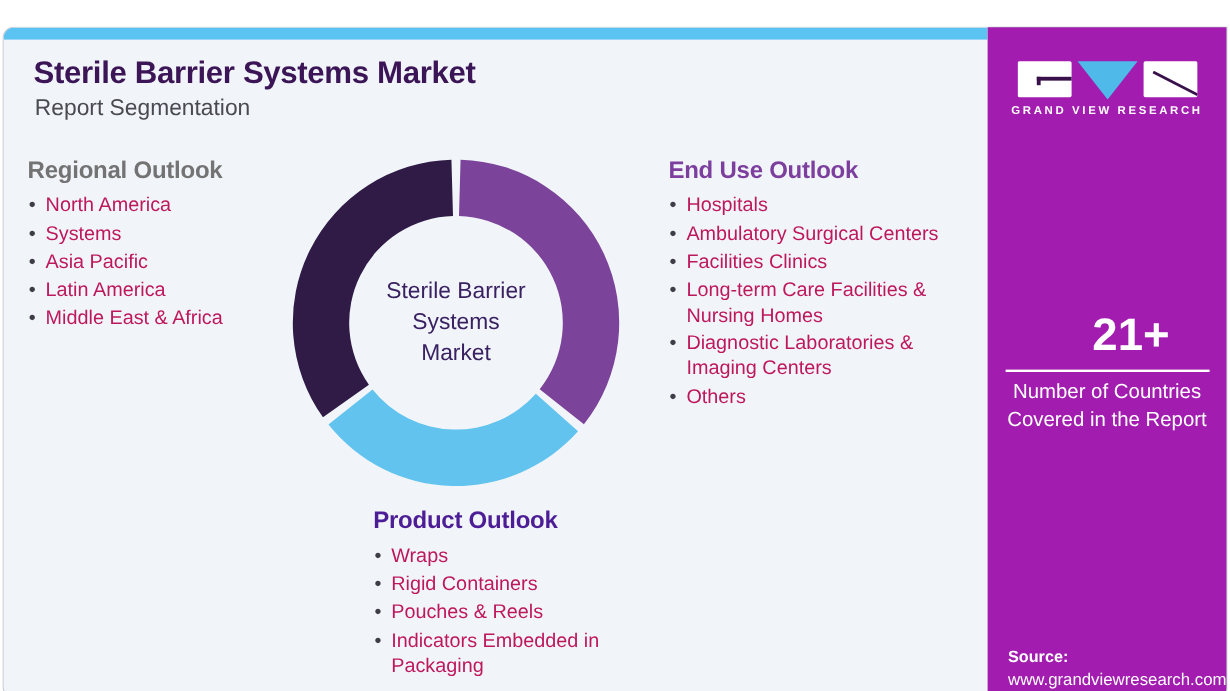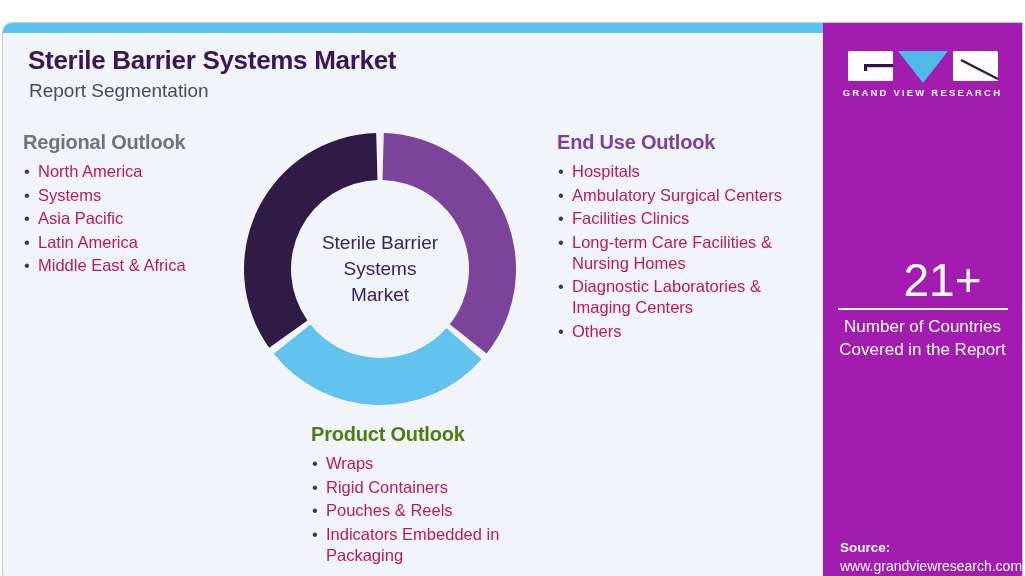--- a/index.html
+++ b/index.html
@@ -17,21 +17,21 @@
     color:#3B1556; letter-spacing:-0.3px; }
   .subtitle { position:absolute; left:26px; top:57px; font-size:19px; color:#4B4A52; }
 
   section { position:absolute; }
   section h2 { font-size:20px; font-weight:bold; margin-bottom:7px; letter-spacing:-0.2px; }
   .regional { left:20px; top:108px; width:240px; }
   .regional h2 { color:#737373; }
   .enduse { left:554px; top:108px; width:258px; }
   .enduse h2 { color:#7C3F9E; }
   .product { left:308px; top:400px; width:200px; }
-  .product h2 { color:#4d7c0f; }
+  .product h2 { color:#4c1d95; }
 
   ul { list-style:none; }
   li { position:relative; padding-left:15px; font-size:16.5px; line-height:21px;
     margin-bottom:2.5px; color:#be185d; }
   li::before { content:"•"; position:absolute; left:1px; top:0; color:#3E3C46; }
 
   
   .donut { position:absolute; left:225px; top:94px; width:304px; height:304px; }
   .donut svg { position:absolute; inset:0; }
   .donut-label { position:absolute; inset:0; display:flex; align-items:center;
@@ -39,21 +39,21 @@
     color:#3A2262; white-space:pre-line; }
 
   
   .sidebar { position:absolute; left:823px; top:2px; width:200px; height:565px;
     background:#a21caf; border:1px solid #C4C7CC; border-left:none;
     border-radius:0 0 14px 0; overflow:hidden; }
   .logo { position:absolute; left:25px; top:26px; width:150px; height:34px; }
   .logo-text { position:absolute; left:0; top:64px; width:100%; text-align:center;
     color:#ffffff; font-size:9.5px; font-weight:bold; letter-spacing:2.2px; }
   .stat-value { position:absolute; left:0; top:234px; width:100%; text-align:center;
-    color:#ffffff; font-size:46px; font-weight:normal; line-height:46px;padding-left:40px; }
+    color:#ffffff; font-size:38px; font-weight:bold; line-height:46px;padding-left:40px; }
   .stat-divider { position:absolute; left:15px; top:285px; width:170px; height:1.5px;
     background:#ffffff; }
   .stat-caption { position:absolute; left:0; top:293px; width:100%; text-align:center;
     color:#ffffff; font-size:17px; line-height:22.5px; white-space:pre-line; }
   .source { position:absolute; left:17px; top:517px; color:#ffffff; }
   .source-label { font-size:13.5px; font-weight:bold; margin-bottom:3px; }
   .source-url { font-size:14px; }
 </style>
 </head>
 <body>

